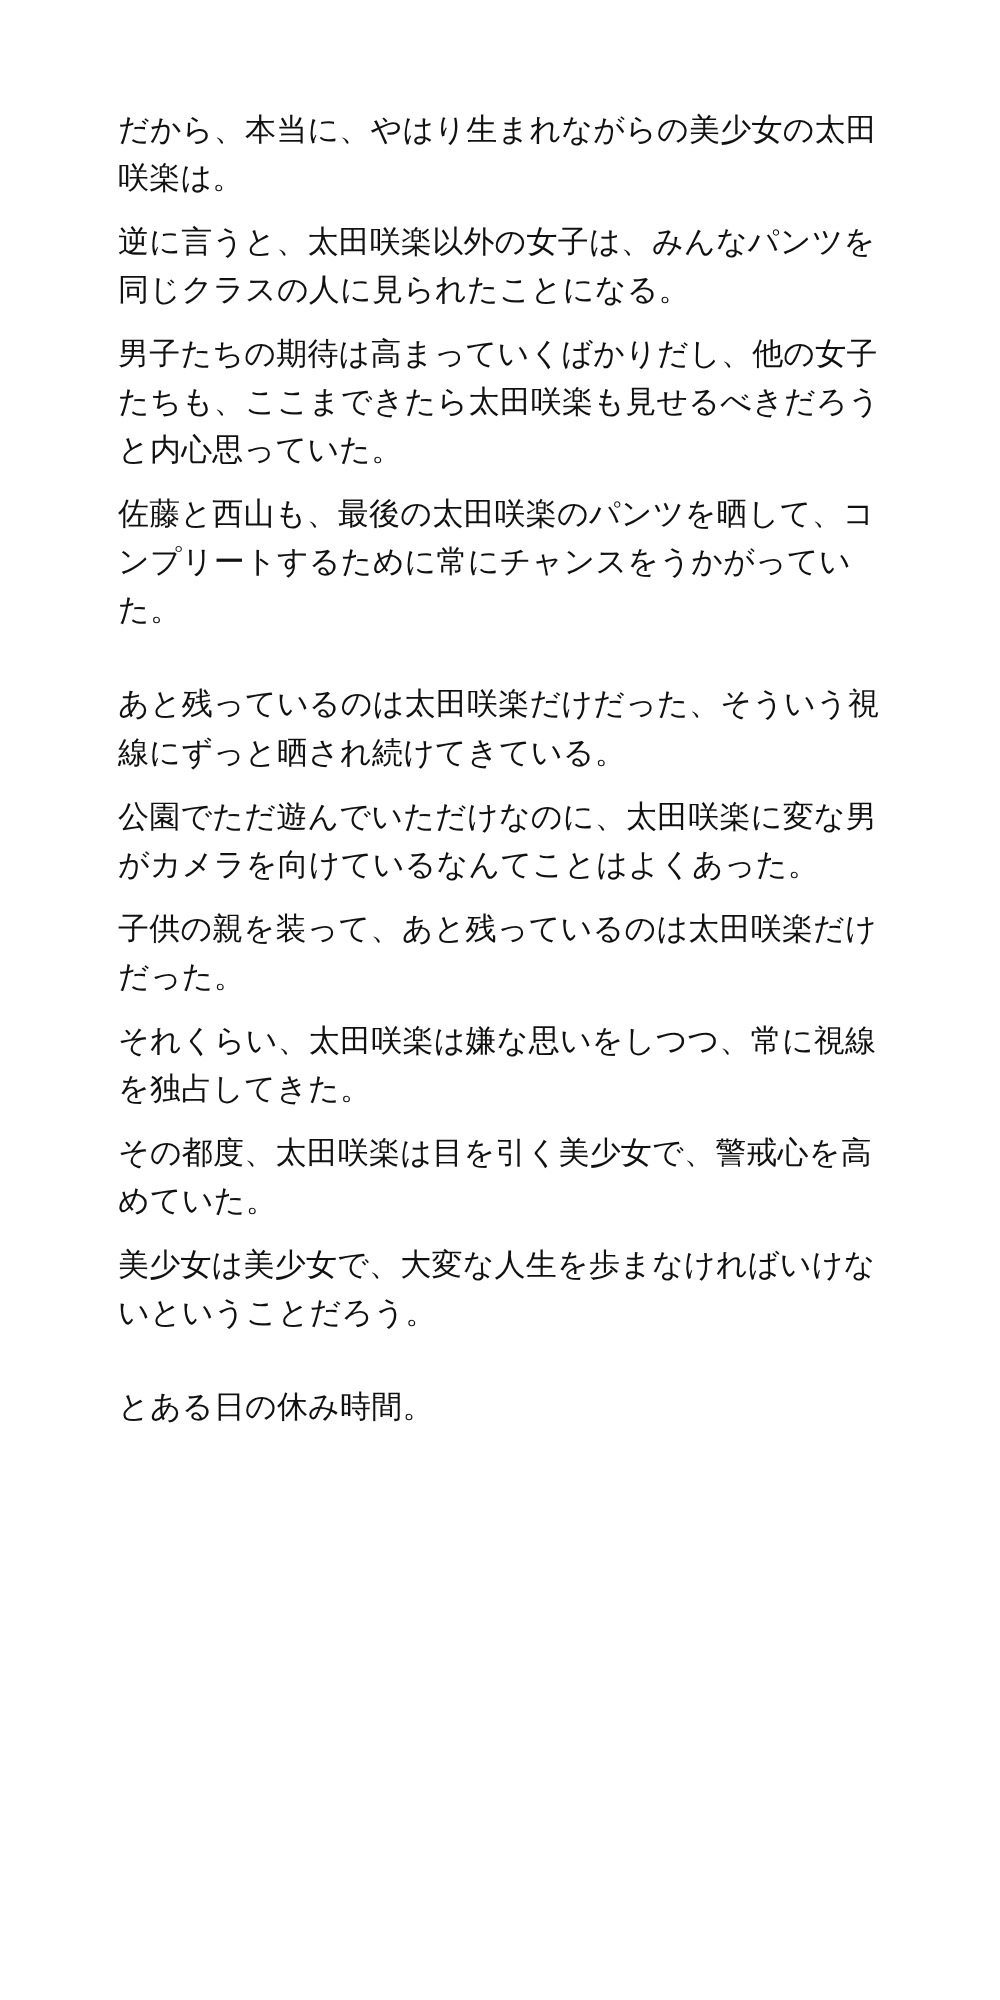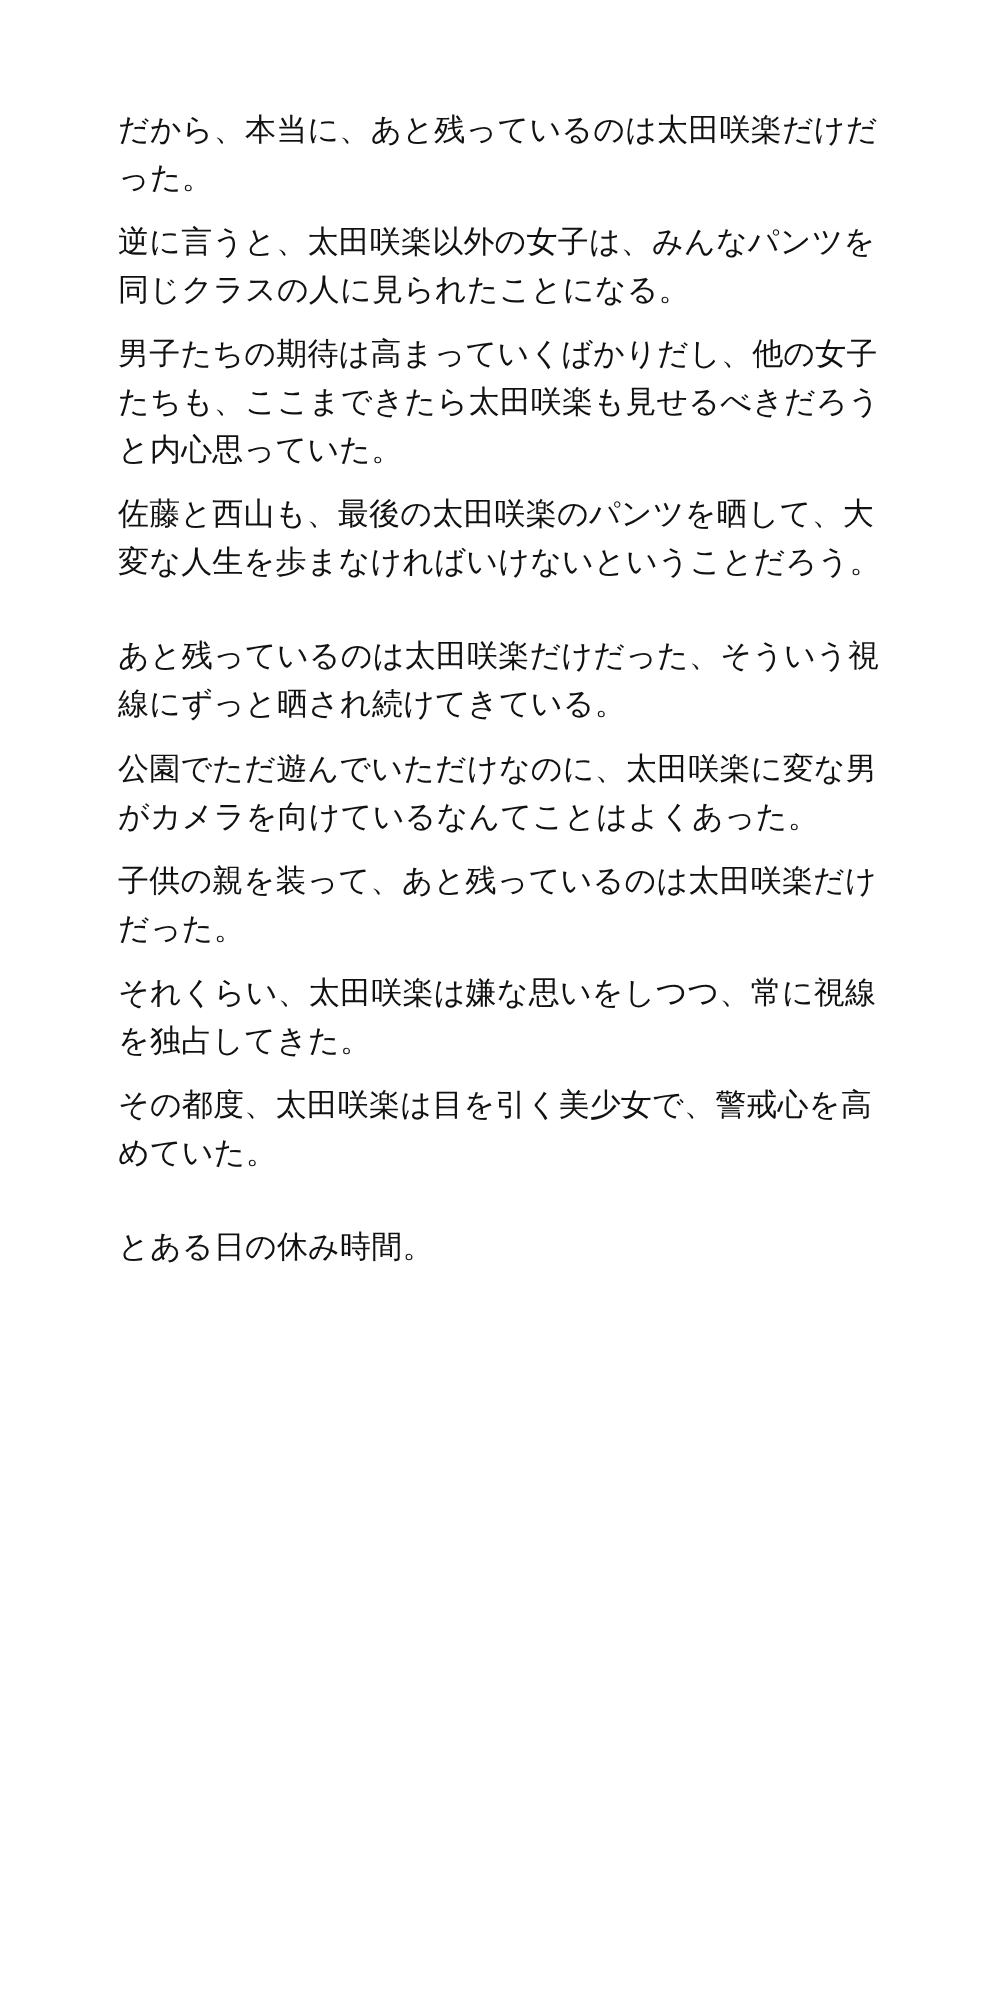--- a/index.html
+++ b/index.html
@@ -45,34 +45,35 @@
     height: 46px;
   }
 </style>
 </head>
 <body>
 
 <div class="page">
   <div class="text-body">
 
     <div>
-      <p class="para">だから、本当に、あと残っているのは太田咲楽だけだった。</p>
+      <p class="para">だから、本当に、やはり生まれながらの美少女の太田咲楽は。</p>
       <p class="para">逆に言うと、太田咲楽以外の女子は、みんなパンツを同じクラスの人に見られたことになる。</p>
       <p class="para">男子たちの期待は高まっていくばかりだし、他の女子たちも、ここまできたら太田咲楽も見せるべきだろうと内心思っていた。</p>
-      <p class="para">佐藤と西山も、最後の太田咲楽のパンツを晒して、大変な人生を歩まなければいけないということだろう。</p>
+      <p class="para">佐藤と西山も、最後の太田咲楽のパンツを晒して、コンプリートするために常にチャンスをうかがっていた。</p>
     </div>
 
     <div class="gap"></div>
 
     <div>
       <p class="para">あと残っているのは太田咲楽だけだった、そういう視線にずっと晒され続けてきている。</p>
       <p class="para">公園でただ遊んでいただけなのに、太田咲楽に変な男がカメラを向けているなんてことはよくあった。</p>
       <p class="para">子供の親を装って、あと残っているのは太田咲楽だけだった。</p>
       <p class="para">それくらい、太田咲楽は嫌な思いをしつつ、常に視線を独占してきた。</p>
       <p class="para">その都度、太田咲楽は目を引く美少女で、警戒心を高めていた。</p>
+      <p class="para">美少女は美少女で、大変な人生を歩まなければいけないということだろう。</p>
     </div>
 
     <div class="gap"></div>
 
     <div>
       <p class="para">とある日の休み時間。</p>
     </div>
 
   </div>
 </div>

